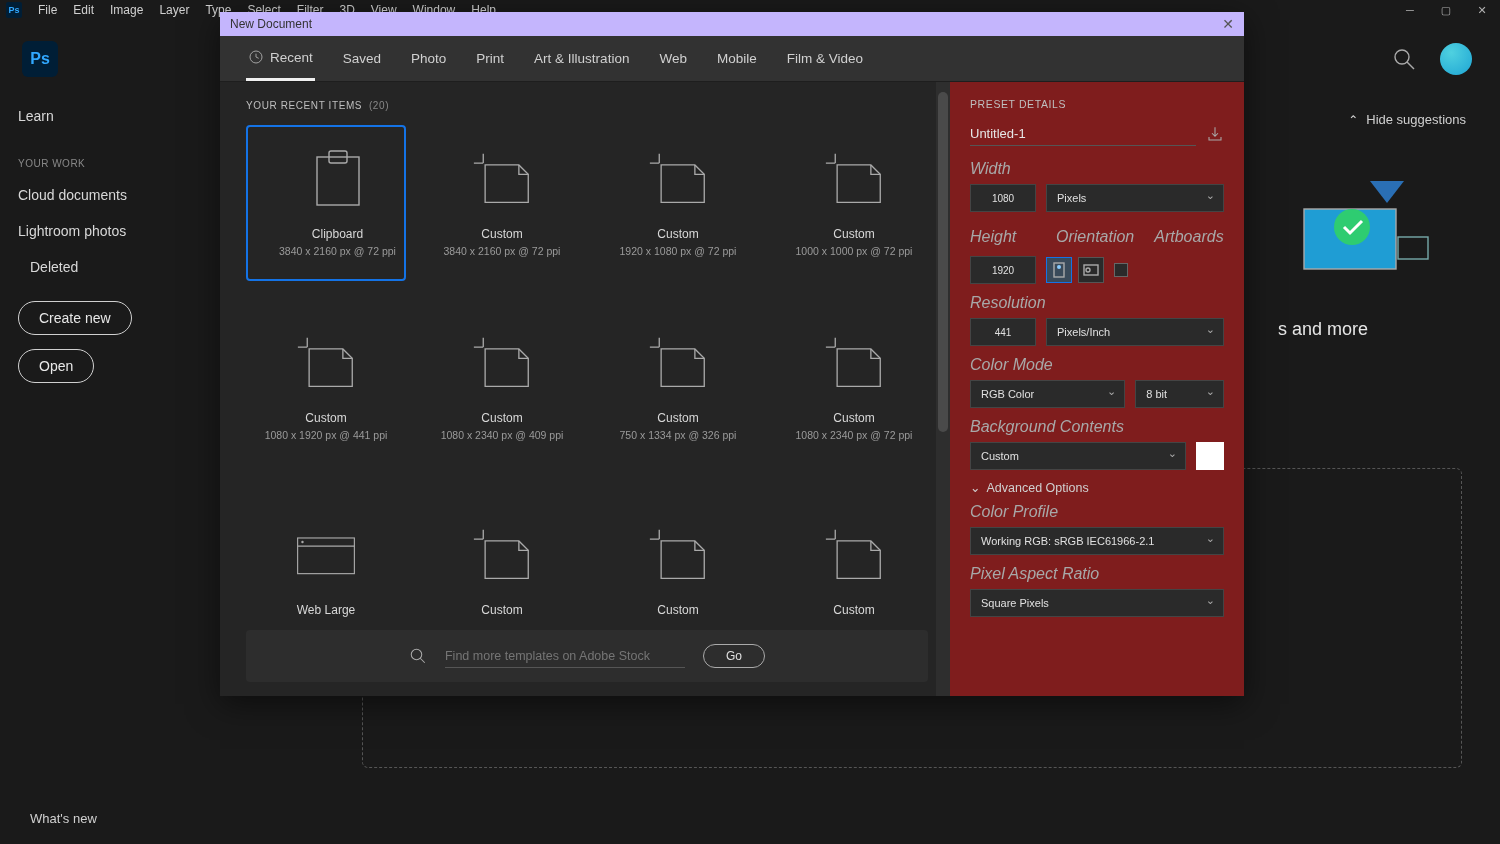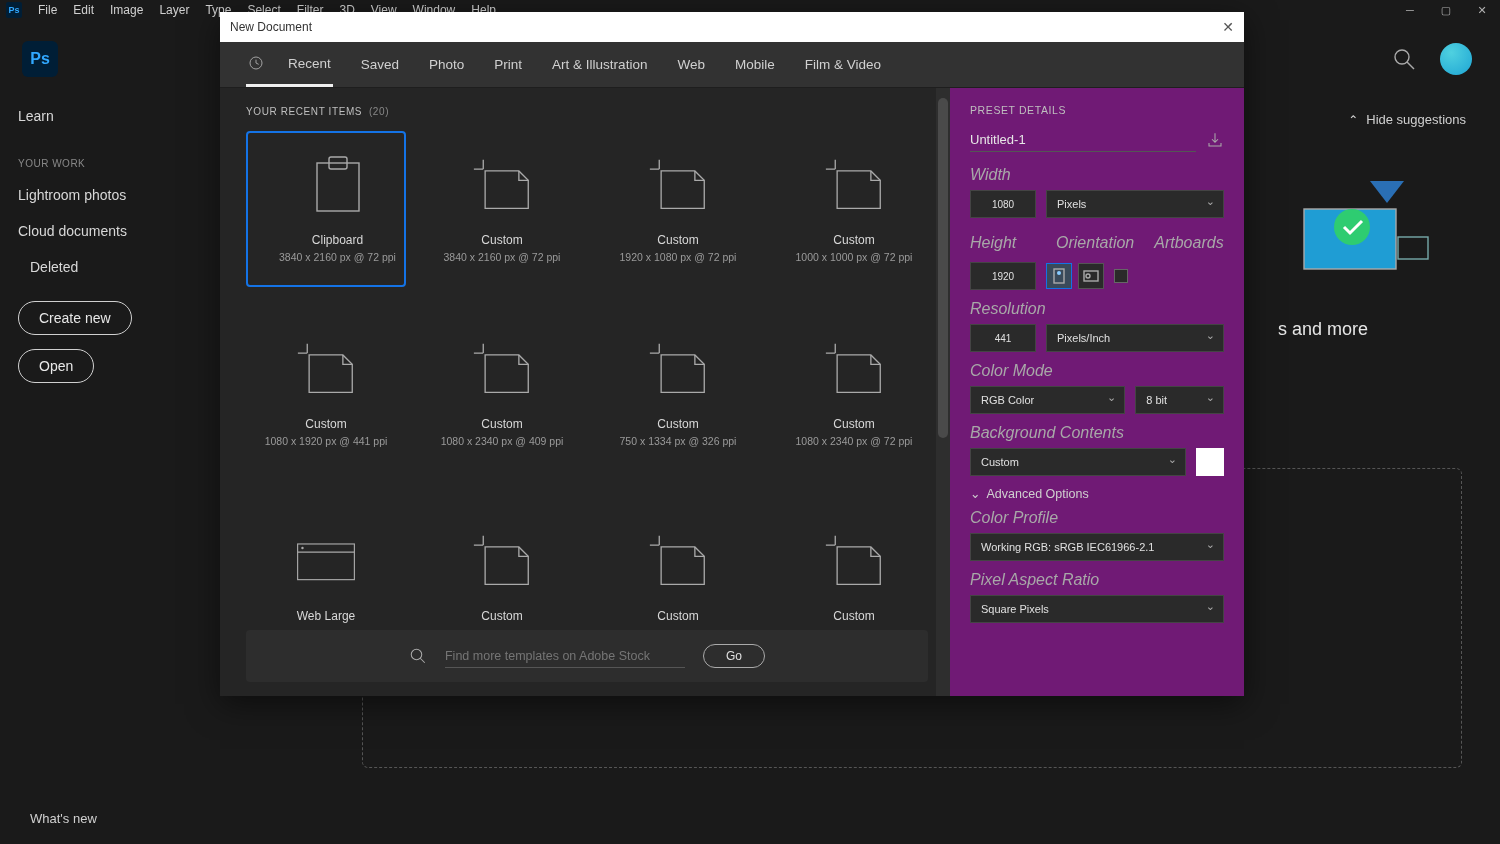--- a/index.html
+++ b/index.html
@@ -28,45 +28,45 @@
 .pill { border:1px solid #d0d0d0; border-radius: 20px; padding: 8px 20px; font-size:14px; background:transparent; color:#e8e8e8; width:fit-content; cursor:default; }
 .whats-new { position:absolute; bottom:18px; left:30px; font-size:13px; color:#d0d0d0; }
 
 
 .right-promo { position:absolute; right:34px; top:112px; width:188px; }
 .right-promo .hide { display:flex; align-items:center; gap:8px; justify-content:flex-end; font-size:13px; color:#d0d0d0; }
 .drop-area { position:absolute; right:38px; bottom:76px; width:1100px; height:300px; border:1px dashed #555; border-radius:6px; }
 
 
 .dialog { position:absolute; left:220px; top:12px; width:1024px; height:684px; background:#323232; box-shadow: 0 8px 30px rgba(0,0,0,.5); display:flex; flex-direction:column; }
-.dlg-title { height:30px; background:#ffffff; color:#333; font-size:12px; display:flex; align-items:center; padding:4px 10px; }
+.dlg-title { height:24px; background:#c4b5fd; color:#333; font-size:12px; display:flex; align-items:center; padding:4px 10px; }
 .dlg-close { margin-left:auto; color:#555; font-size:14px; cursor:default; }
 
 .dlg-tabs { height:46px; background:#323232; border-bottom:1px solid #1e1e1e; display:flex; align-items:center; gap:26px; padding:0 26px; font-size:13.5px; color:#d0d0d0; }
-.dlg-tab { display:flex; align-items:center; gap:24px; cursor:default; padding:0 2px; height:100%; }
+.dlg-tab { display:flex; align-items:center; gap:6px; cursor:default; padding:0 2px; height:100%; }
 .dlg-tab.active { border-bottom:3px solid #f0f0f0; }
 
 .dlg-body { flex:1; display:flex; overflow:hidden; }
 .gallery { flex:1; padding: 18px 14px 0 26px; overflow:hidden; position:relative; background:#252525; }
 .gallery-head { font-size:10px; letter-spacing:.6px; color:#bfbfbf; margin-bottom:14px; }
 .gallery-head .count { color:#888; }
 .cards { display:grid; grid-template-columns: repeat(4, 160px); gap: 28px 16px; }
 .card { width:160px; height:156px; display:flex; flex-direction:column; align-items:center; justify-content:center; border:1px solid transparent; border-radius:4px; cursor:default; }
 .card.selected { border:2px solid #1473e6;padding-left:23px; }
 .card .icon { width:60px; height:60px; margin-bottom:18px; display:flex; align-items:center; justify-content:center; }
 .card .name { font-size:12px; color:#d8d8d8; }
 .card .dims { font-size:10.5px; color:#9a9a9a; margin-top:4px; }
 .scrollbar { position:absolute; right:0; top:0; width:14px; height:100%; background:#2e2e2e; }
 .scroll-thumb { width:10px; height:340px; background:#4a4a4a; border-radius:5px; margin:10px auto 0; }
 
 .stock-bar { position:absolute; left:26px; right:22px; bottom:14px; height:52px; background:#2d2d2d; border-radius:4px; display:flex; align-items:center; justify-content:center; gap:18px; }
 .stock-input { background:transparent; border:none; border-bottom:1px solid #555; color:#999; font-size:12.5px; width:240px; padding:4px 0; outline:none; }
 .go-btn { border:1px solid #aaa; border-radius:16px; padding:4px 22px; font-size:12px; color:#e0e0e0; background:transparent; }
 
-.details { width:294px; background:#701a75; padding: 16px 20px 16px 20px; position:relative; font-size:12px; color:#bcbcbc; overflow-y:auto; }
+.details { width:294px; background:#7f1d1d; padding: 16px 20px 16px 20px; position:relative; font-size:12px; color:#bcbcbc; overflow-y:auto; }
 .details h4 { font-size:10.5px; letter-spacing:.6px; font-weight:400; color:#bfbfbf; margin-bottom:12px; }
 .name-row { display:flex; align-items:center; gap:10px; margin-bottom:14px; }
 .name-input { flex:1; background:transparent; border:none; border-bottom:1px solid #555; color:#e6e6e6; font-size:13px; padding:4px 0; }
 .label { font-size:16px; color:#a8a8a8; margin-bottom:6px; margin-top:6px;font-style:italic; }
 .row { display:flex; gap:10px; align-items:center; margin-bottom:10px; }
 .num-input { width:66px; height:28px; background:#2a2a2a; border:1px solid #444; color:#e0e0e0; text-align:center; font-size:10px; }
 .dd { flex:1; height:28px; background:#2a2a2a; border:1px solid #444; display:flex; align-items:center; padding:0 10px; font-size:11px; color:#e0e0e0; position:relative; }
 .dd::after { content:"⌄"; position:absolute; right:8px; top:4px; color:#aaa; }
 .orient { display:flex; gap:6px; }
 .orient .ob { width:26px; height:26px; border:1px solid #555; display:flex; align-items:center; justify-content:center; background:#2a2a2a; }
@@ -110,22 +110,22 @@
         <circle cx="10" cy="10" r="7"></circle>
         <line x1="15" y1="15" x2="22" y2="22"></line>
       </svg>
     <div class="avatar"></div>
   </div>
 </div>
 
 <div class="sidebar">
   <div class="side-item">Learn</div>
   <div class="side-label">YOUR WORK</div>
+  <div class="side-item">Cloud documents</div>
   <div class="side-item">Lightroom photos</div>
-  <div class="side-item">Cloud documents</div>
   <div class="side-item" style="padding-left:30px">Deleted</div>
   <div class="side-buttons">
     <div class="pill">Create new</div>
     <div class="pill">Open</div>
   </div>
 </div>
 <div class="whats-new">What's new</div>
 
 <div class="right-promo">
   <div class="hide">

